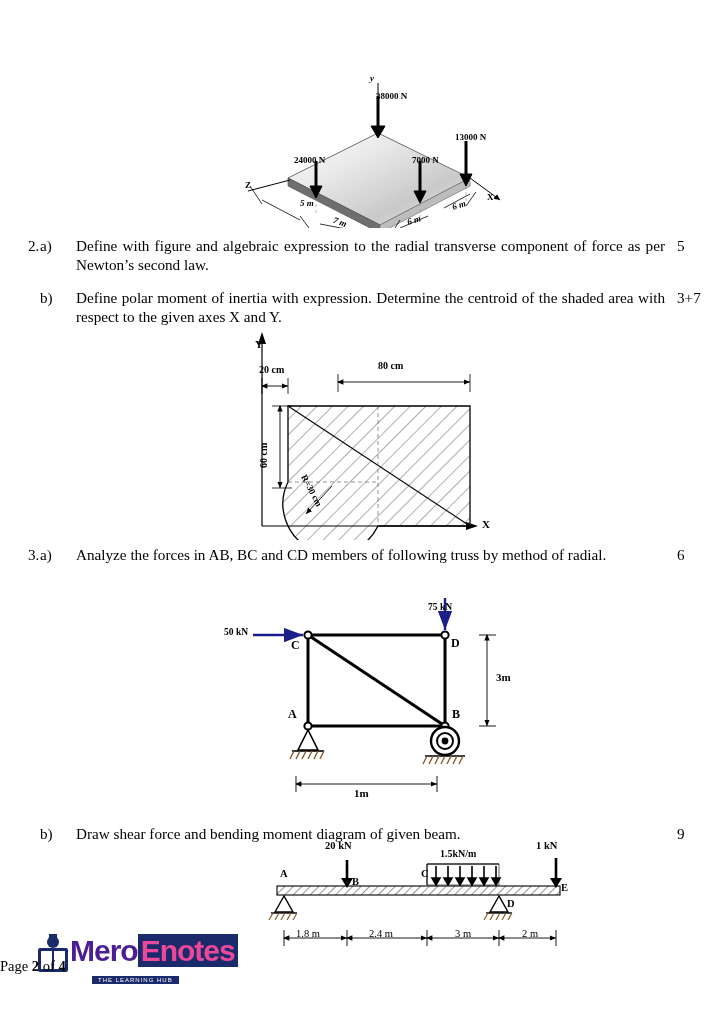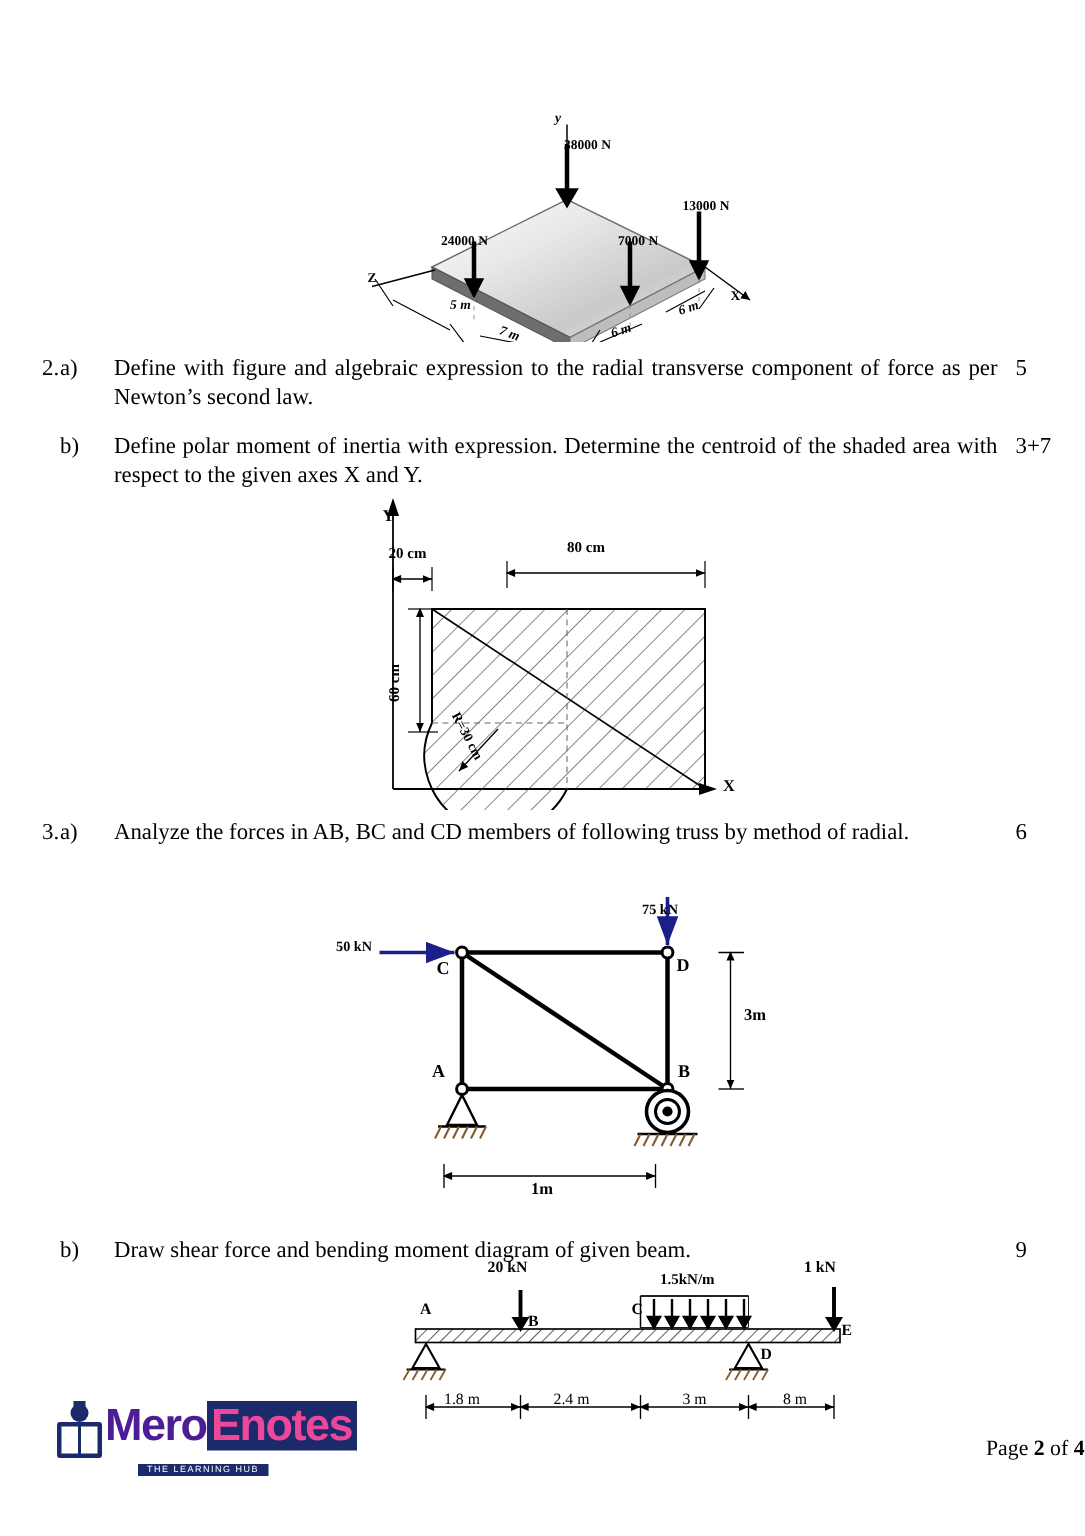--- a/index.html
+++ b/index.html
@@ -33,21 +33,21 @@
   
   .fig2{position:absolute;left:0;top:318px;width:723px;height:222px;}
 
   
   .fig3{position:absolute;left:0;top:578px;width:723px;height:240px;}
 
   
   .fig4{position:absolute;left:0;top:838px;width:713px;height:128px;margin-left:44px;}
 
   
-  .footer{position:absolute;left:0;top:958px;width:723px;text-align:right;font-size:14.5px;}
+  .footer{position:absolute;left:0;top:958px;width:723px;text-align:left;font-size:14.5px;}
   .footer b{font-weight:bold;}
 
   
   .logo{position:absolute;left:36px;top:930px;width:200px;height:50px;}
   .logo-mero{
     font-family:"Liberation Sans",sans-serif;
     font-weight:bold;font-size:30px;color:#4c1d95;letter-spacing:-1px;
   }
   .logo-eno{
     background:#1b2a6b;color:#ec4899;font-family:"Liberation Sans",sans-serif;
@@ -390,21 +390,21 @@
 
     <span class="lbl" style="left:236px;top:30px;font-size:10.5px;">A</span>
     <span class="lbl" style="left:308px;top:38px;font-size:10.5px;">B</span>
     <span class="lbl" style="left:377px;top:30px;font-size:10.5px;">C</span>
     <span class="lbl" style="left:463px;top:60px;font-size:10.5px;">D</span>
     <span class="lbl" style="left:517px;top:44px;font-size:10.5px;">E</span>
 
     <span class="lbl" style="left:252px;top:90px;font-size:10.5px;font-weight:normal;">1.8 m</span>
     <span class="lbl" style="left:325px;top:90px;font-size:10.5px;font-weight:normal;text-align:center;">2.4 m</span>
     <span class="lbl" style="left:411px;top:90px;font-size:10.5px;font-weight:normal;">3 m</span>
-    <span class="lbl" style="left:478px;top:90px;font-size:10.5px;font-weight:normal;">8 m</span>
+    <span class="lbl" style="left:478px;top:90px;font-size:10.5px;font-weight:normal;">2 m</span>
   </div>
 
   <div class="logo">
     <svg width="36" height="42" viewBox="0 0 36 42" style="position:absolute;left:0;top:4px;">
       <rect x="2" y="14" width="30" height="24" rx="2" fill="#1b2a6b"></rect>
       <rect x="5" y="17" width="11" height="18" fill="#fff"></rect>
       <rect x="18" y="17" width="11" height="18" fill="#fff"></rect>
       <circle cx="17" cy="8" r="6" fill="#1b2a6b"></circle>
       <rect x="13" y="0" width="8" height="5" fill="#1b2a6b"></rect>
     </svg>

